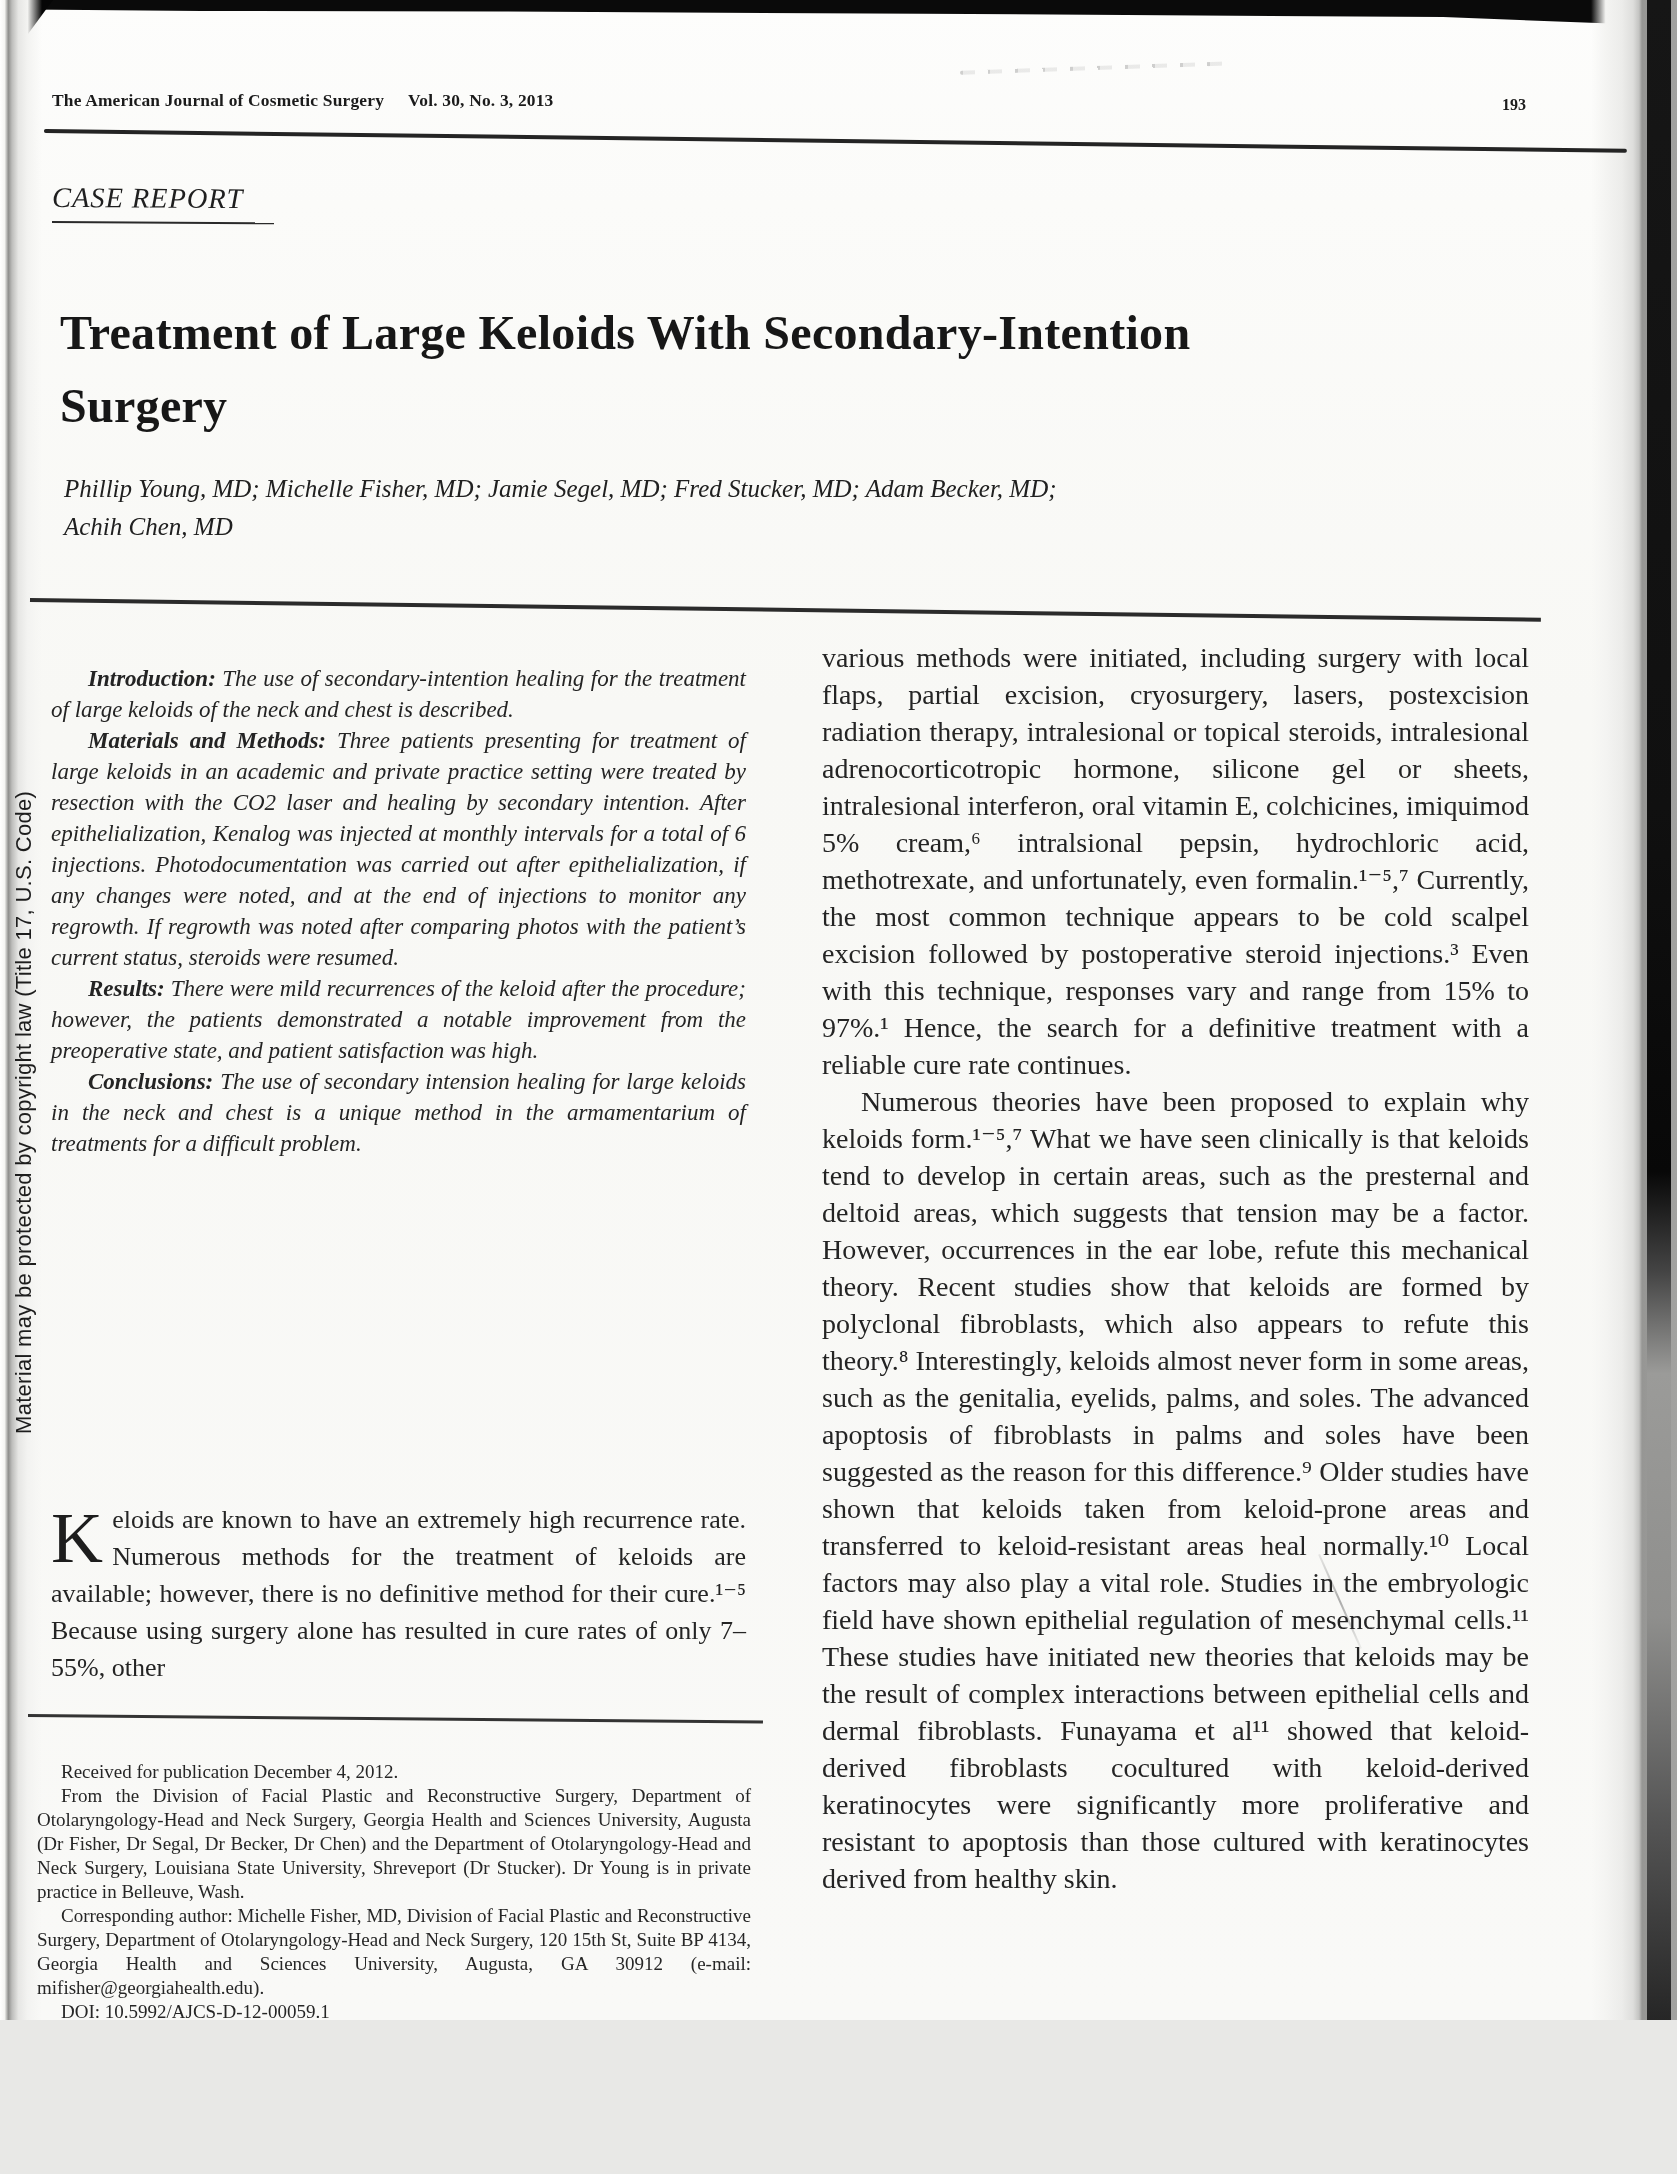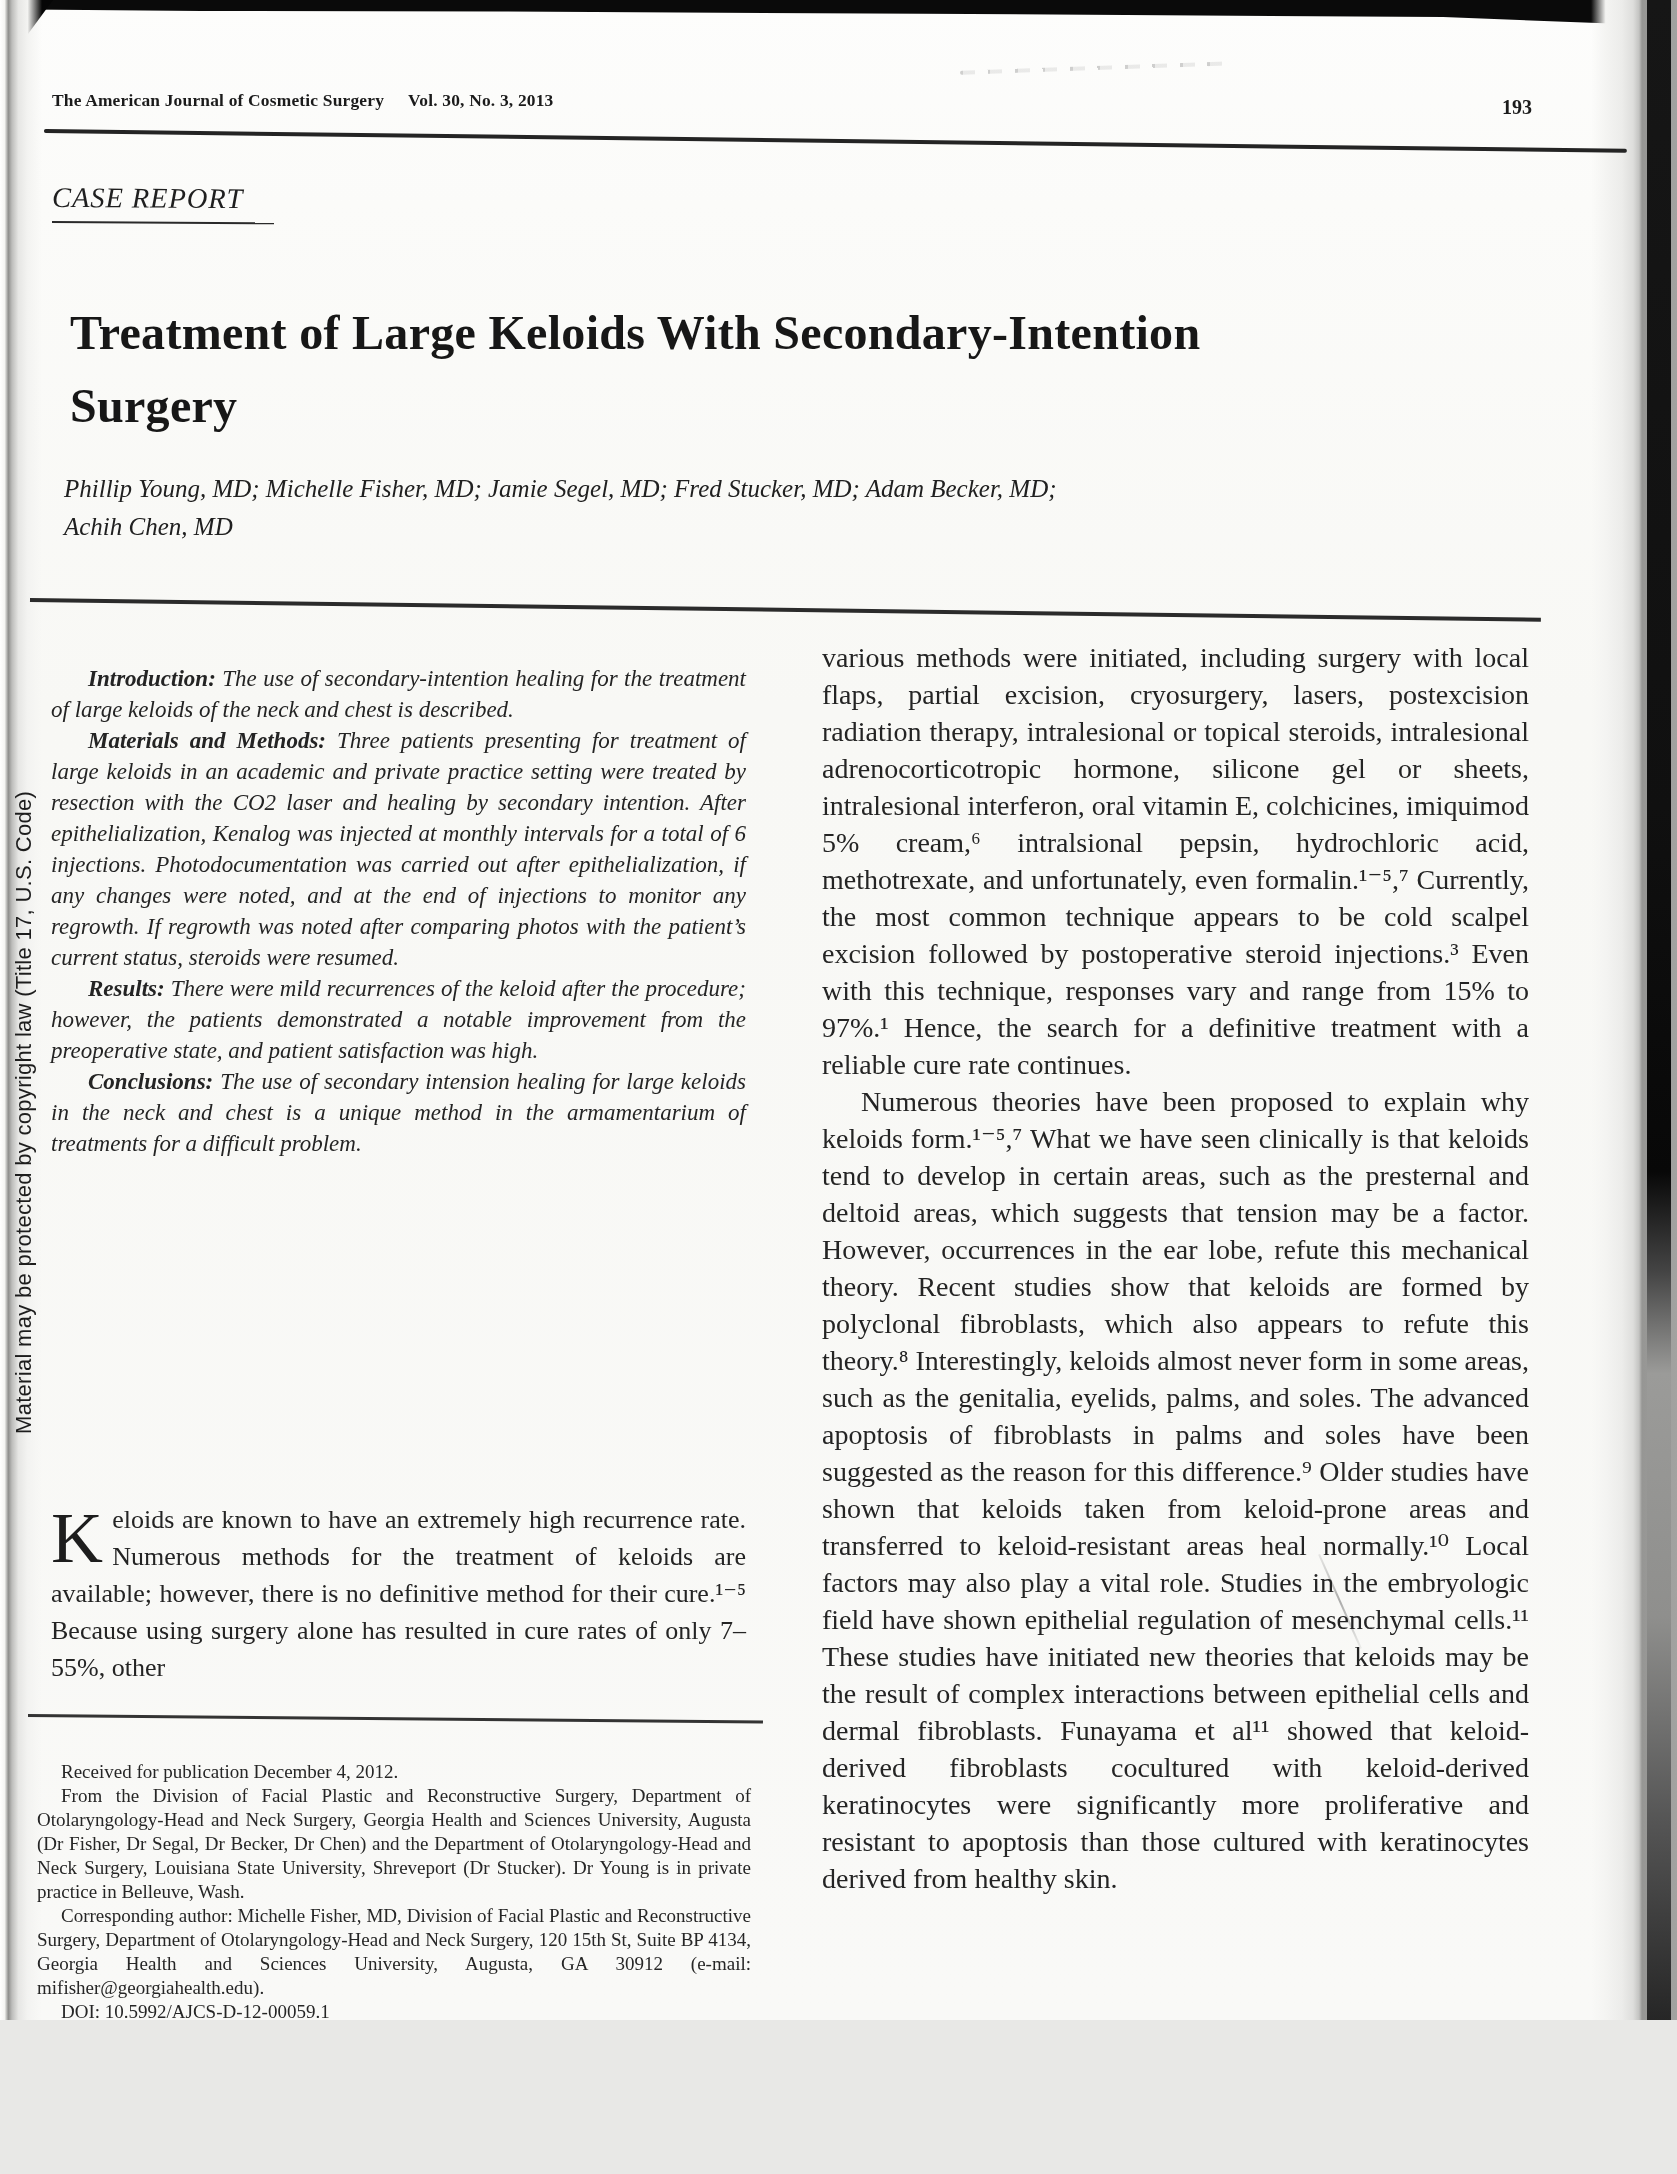--- a/index.html
+++ b/index.html
@@ -20,28 +20,28 @@
   .art-right-strip{position:absolute;right:7.3px;top:0;bottom:0;width:24px;
     background:linear-gradient(180deg,#161616 0%,#101010 40%,#080808 58%,#454545 63%,#9b9b99 68%,#8f8f8d 80%,#565656 90%,#262626 100%);}
   .art-smudge{position:absolute;top:66px;left:960px;width:275px;height:3.7px;transform:rotate(-2deg);
     background:repeating-linear-gradient(90deg,rgba(110,110,110,.4) 0 2.8px,rgba(160,160,160,.25) 2.8px 14.7px,rgba(0,0,0,0) 14.7px 27.5px);
     border-radius:1.8px;opacity:.8;}
   .art-scratch{position:absolute;left:1339px;top:1550px;width:1.8px;height:103px;transform:rotate(-24deg);
     background:linear-gradient(180deg,rgba(120,120,120,.15),rgba(110,110,110,.55),rgba(120,120,120,.1));}
   
   .header-line{position:absolute;top:90px;left:52px;font-weight:bold;font-size:17.4px;color:#1b1b1b;letter-spacing:0.2px;}
   .issue{margin-left:24px;}
-  .pageno{position:absolute;top:96px;left:1502px;font-weight:bold;font-size:20px;color:#1b1b1b;}
+  .pageno{position:absolute;top:96px;left:1502px;font-weight:bold;font-size:16px;color:#1b1b1b;}
   .header-rule{position:absolute;top:129px;left:44px;width:1583px;height:3.7px;background:#242424;
     transform:rotate(0.72deg);transform-origin:left center;border-radius:1.8px;}
   
   .case-report{position:absolute;top:182px;left:52px;display:inline-block;font-style:italic;font-size:28.5px;
     letter-spacing:0.9px;color:#1f1f1f;border-bottom:2.8px solid #2a2a2a;padding:0 31px 7.3px 0;
     transform:rotate(0.35deg);transform-origin:left bottom;}
-  .title{position:absolute;top:296px;left:70px;width:1469px;font-weight:bold;font-size:48px;line-height:73px;
+  .title{position:absolute;top:296px;left:60px;width:1469px;font-weight:bold;font-size:48px;line-height:73px;
     color:#171717;letter-spacing:0.3px;}
   .authors{position:absolute;top:470px;left:64px;width:1396px;font-style:italic;font-size:25px;line-height:38px;color:#202020;}
   .author-rule{position:absolute;top:598px;left:30px;width:1511px;height:3.7px;background:#2b2b2b;
     transform:rotate(0.75deg);transform-origin:left center;}
   
   .col-left{position:absolute;top:663px;left:51px;width:695px;}
   .abstract p{margin:0;font-style:italic;font-size:23px;line-height:31px;text-align:justify;text-indent:37px;color:#242424;}
   .abstract .lbl{font-weight:bold;font-family:Liberation Serif, serif;}
   .lead{position:absolute;top:1501px;left:51px;width:695px;font-size:26px;line-height:37px;text-align:justify;color:#242424;}
   .dropcap{float:left;font-size:72px;line-height:59px;padding:8.3px 9.2px 0 0;color:#1d1d1d;}

